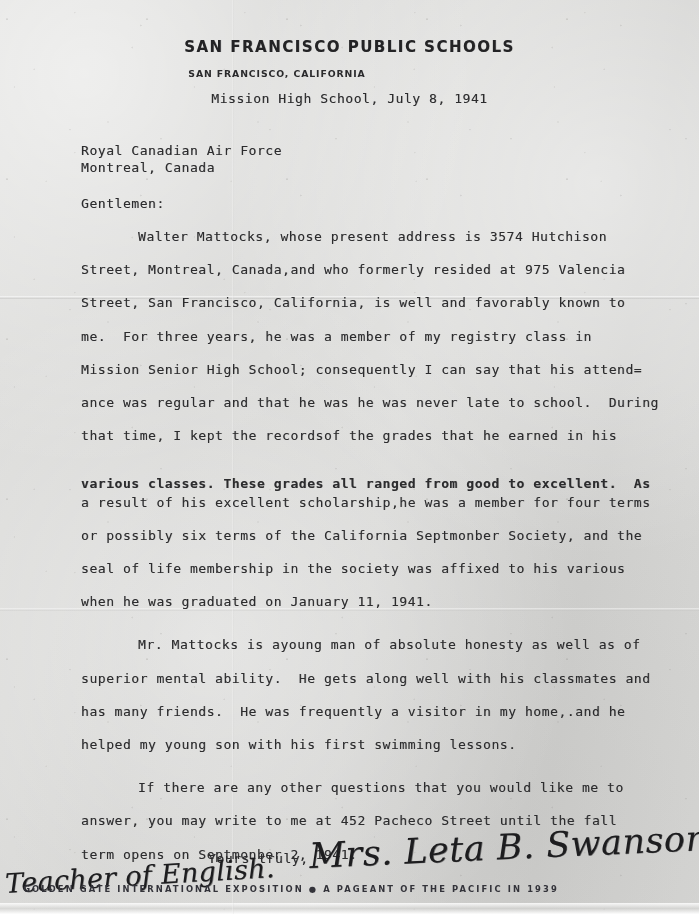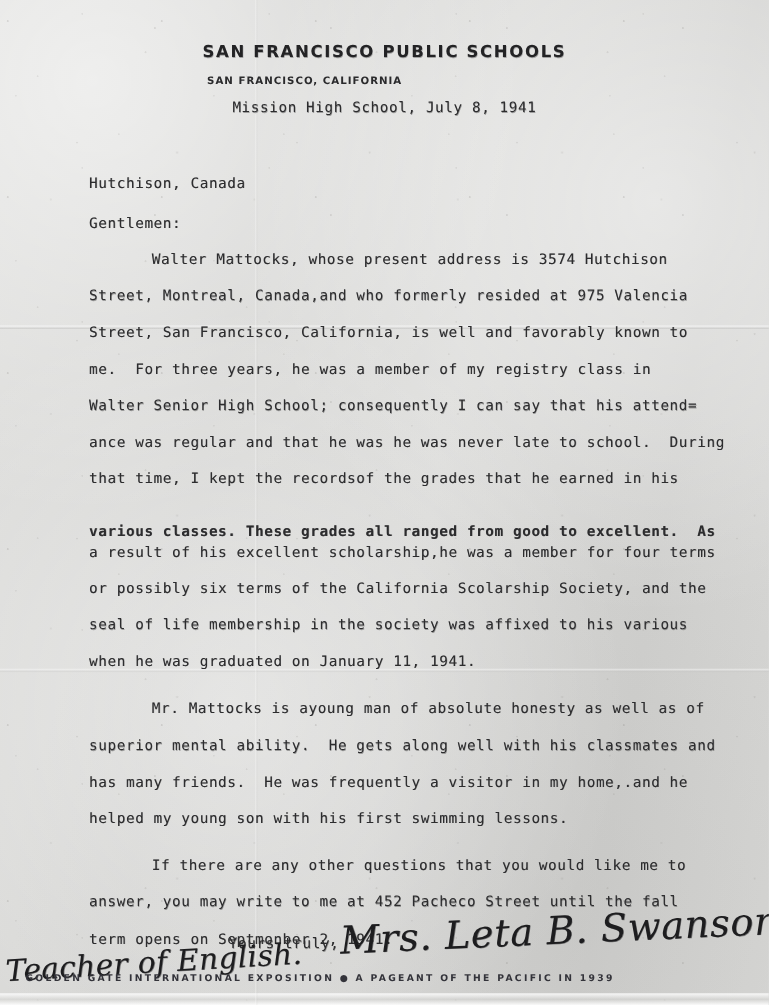--- a/index.html
+++ b/index.html
@@ -172,36 +172,37 @@
   <div class="fold fold-2"></div>
   <div class="fold fold-3"></div>
   <div class="vfold vfold-1"></div>
 
   <div class="letterhead-title">SAN FRANCISCO PUBLIC SCHOOLS</div>
 
   <div class="letterhead-sub">SAN FRANCISCO, CALIFORNIA</div>
 
   <div class="typed date-line">Mission High School, July 8, 1941</div>
 
-
-  <div class="typed addr-2">Hutchison, Canada</div>
+  <div class="typed addr-1">Royal Canadian Air Force</div>
+
+  <div class="typed addr-2">Montreal, Canada</div>
 
   <div class="typed salutation">Gentlemen:</div>
 
   <div id="body-container">
       <div class="typed body-line indent" style="top: 229px;">Walter Mattocks, whose present address is 3574 Hutchison</div>
       <div class="typed body-line" style="top: 262.2px;">Street, Montreal, Canada,and who formerly resided at 975 Valencia</div>
       <div class="typed body-line" style="top: 295.4px; text-align: right;">Street, San Francisco, California, is well and favorably known to</div>
       <div class="typed body-line" style="top: 328.6px;">me.  For three years, he was a member of my registry class in</div>
-      <div class="typed body-line" style="top: 361.8px;">Walter Senior High School; consequently I can say that his attend=</div>
+      <div class="typed body-line" style="top: 361.8px;">Mission Senior High School; consequently I can say that his attend=</div>
       <div class="typed body-line" style="top: 395px;">ance was regular and that he was he was never late to school.  During</div>
       <div class="typed body-line" style="top: 428.2px;">that time, I kept the recordsof the grades that he earned in his</div>
       <div class="typed body-line" style="top: 476px; font-weight: bold;">various classes. These grades all ranged from good to excellent.  As</div>
       <div class="typed body-line" style="top: 494.6px;">a result of his excellent scholarship,he was a member for four terms</div>
-      <div class="typed body-line" style="top: 527.8px;">or possibly six terms of the California Scolarship Society, and the</div>
+      <div class="typed body-line" style="top: 527.8px;">or possibly six terms of the California Septmonber Society, and the</div>
       <div class="typed body-line" style="top: 561px;">seal of life membership in the society was affixed to his various</div>
       <div class="typed body-line" style="top: 594.2px;">when he was graduated on January 11, 1941.</div>
       <div class="typed body-line indent" style="top: 637.4px;">Mr. Mattocks is ayoung man of absolute honesty as well as of</div>
       <div class="typed body-line" style="top: 670.6px;">superior mental ability.  He gets along well with his classmates and</div>
       <div class="typed body-line" style="top: 703.8px;">has many friends.  He was frequently a visitor in my home,.and he</div>
       <div class="typed body-line" style="top: 737px;">helped my young son with his first swimming lessons.</div>
       <div class="typed body-line indent" style="top: 780.2px;">If there are any other questions that you would like me to</div>
       <div class="typed body-line" style="top: 813.4px;">answer, you may write to me at 452 Pacheco Street until the fall</div>
       <div class="typed body-line" style="top: 846.6px;">term opens on Septmonber 2, 1941.</div>
     </div>

